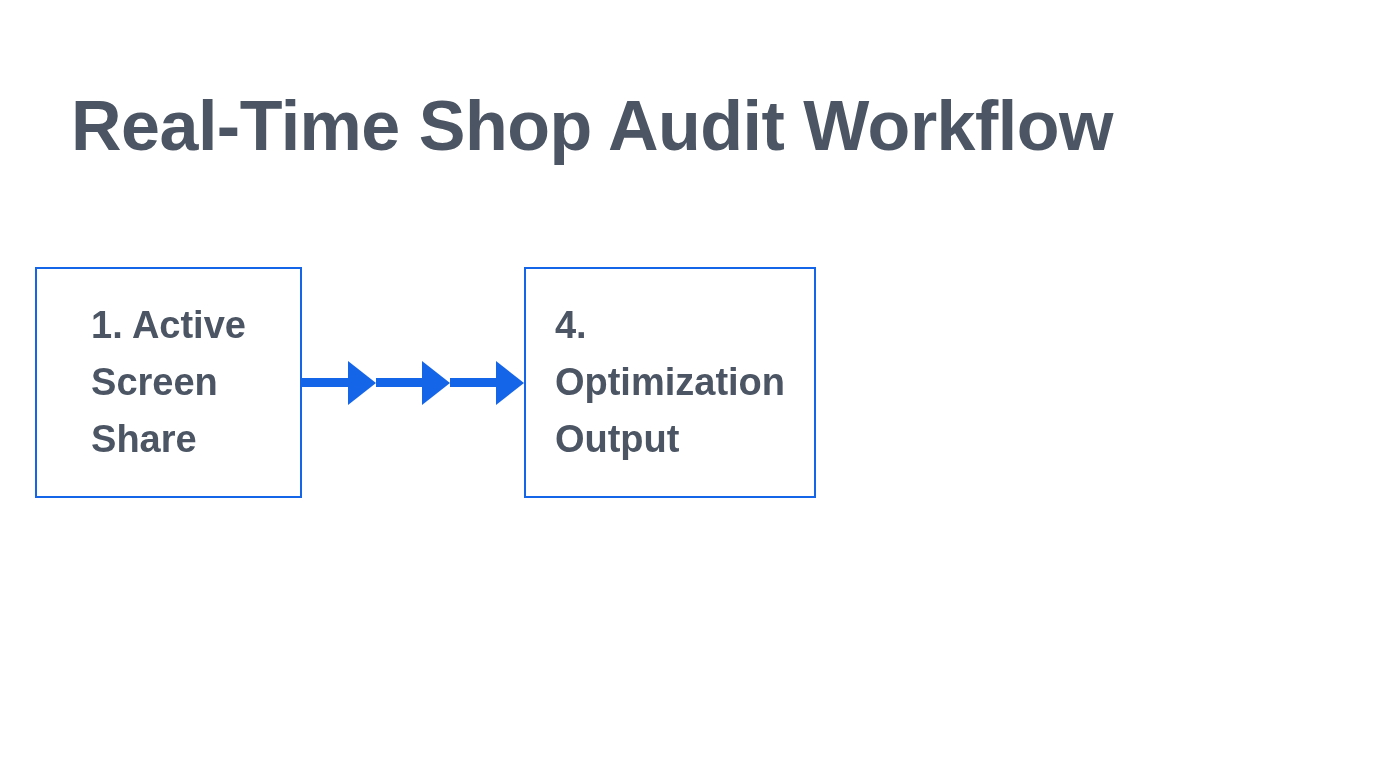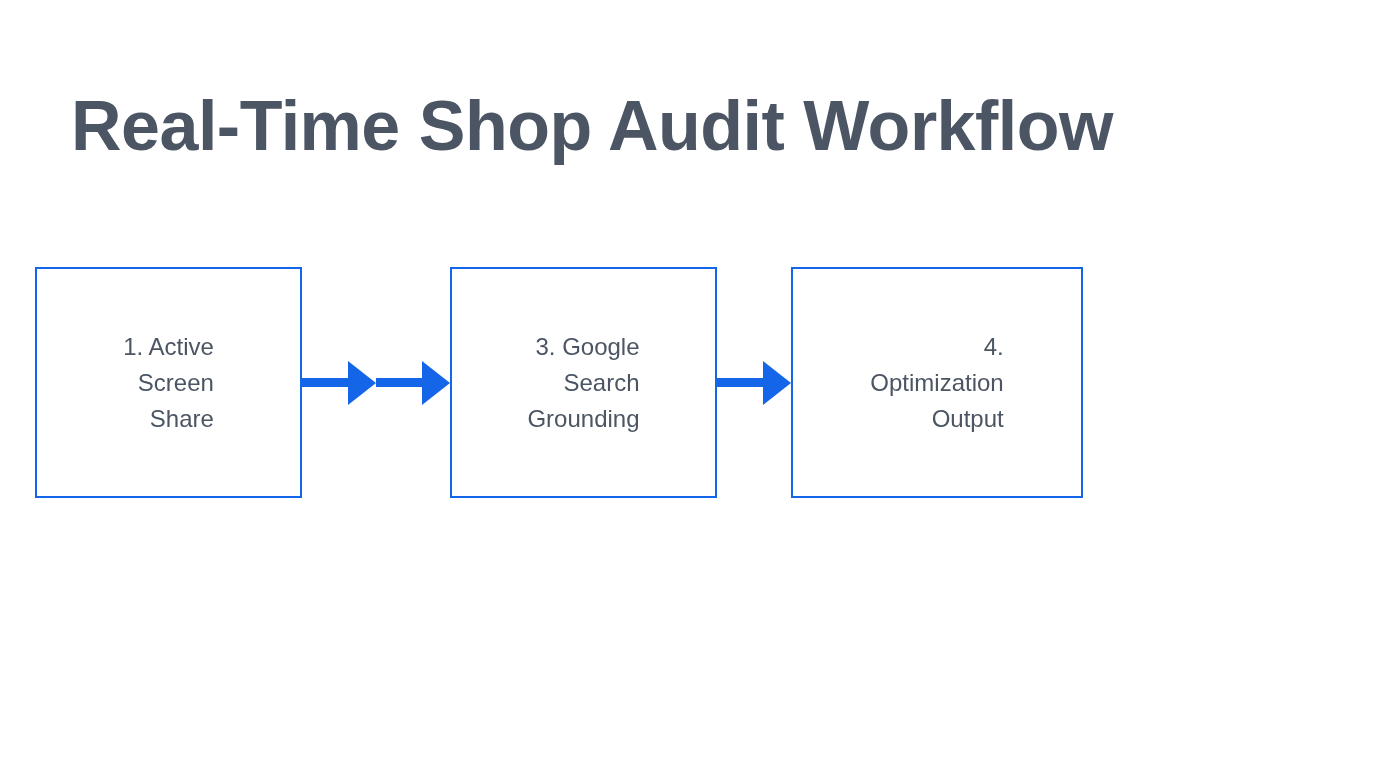--- a/index.html
+++ b/index.html
@@ -44,24 +44,24 @@
     background: #ffffff;
     display: flex;
     align-items: center;
     justify-content: center;
   }
   .step-box.wide {
     width: 292px;
   }
   .step-label {
     white-space: pre-line;
-    text-align: right;
-    font-size: 24px;
+    text-align: left;
+    font-size: 38px;
     line-height: 1.5;
-    font-weight: 400;
+    font-weight: 700;
     color: #4b5563;
   }
   .arrow {
     width: 74px;
     height: 44px;
     display: flex;
     align-items: center;
     flex: none;
   }
   .arrow .shaft {
@@ -96,25 +96,20 @@
       <div class="shaft"></div>
       <div class="head"></div>
     </div>
 
 
     <div class="arrow">
       <div class="shaft"></div>
       <div class="head"></div>
     </div>
 
-    <div class="step-box">
-      <div class="step-label">3. Google
-Search
-Grounding</div>
-    </div>
 
     <div class="arrow">
       <div class="shaft"></div>
       <div class="head"></div>
     </div>
 
     <div class="step-box wide">
       <div class="step-label">4.
 Optimization
 Output</div>

